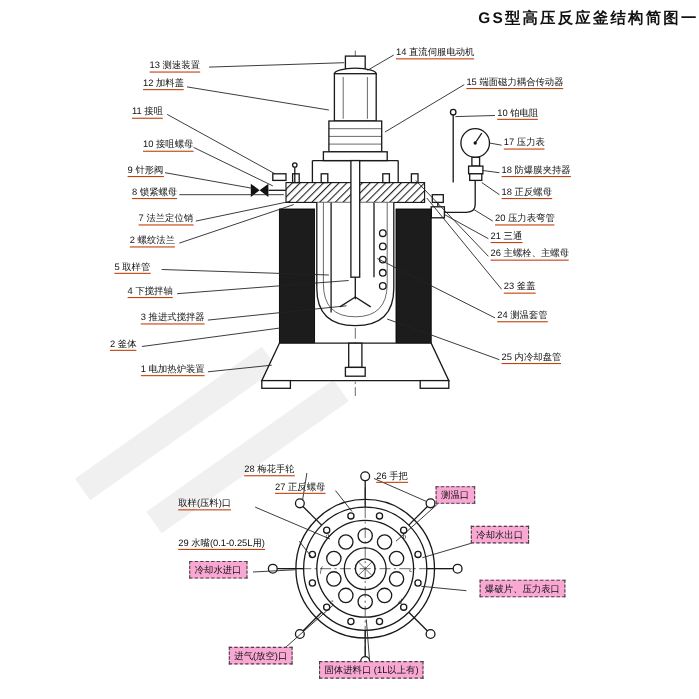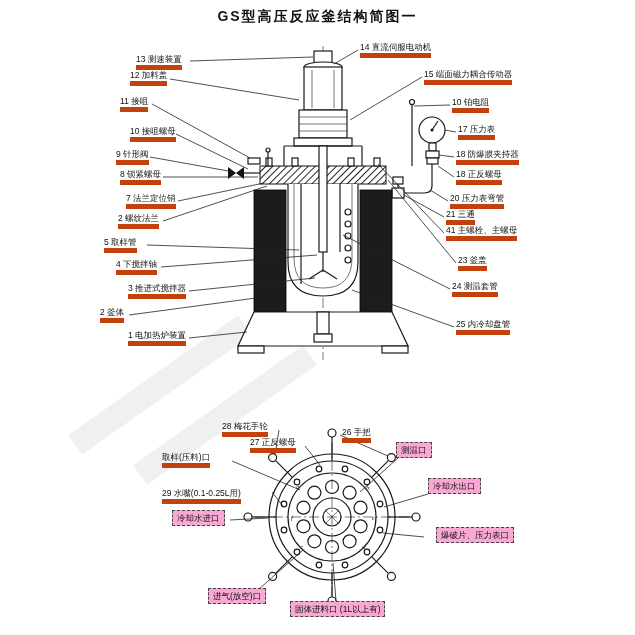--- a/index.html
+++ b/index.html
@@ -1,22 +1,22 @@
 <!DOCTYPE html>
 <html><head>
 <meta charset="utf-8">
 <style>
   html,body{margin:0;padding:0;background:#fff;}
   .page{position:relative;width:635px;height:635px;background:#fff;overflow:hidden;
         font-family:"Liberation Sans",sans-serif;color:#111;}
-  .title{position:absolute;left:0;top:8px;width:100%;text-align:center;
+  .title{position:absolute;left:0;top:8px;width:100%;text-align:right;
          font-size:14px;font-weight:bold;letter-spacing:2px;}
   svg{position:absolute;left:0;top:0;}
   .lbl{position:absolute;font-size:8.5px;line-height:10px;white-space:nowrap;
-       border-bottom:5px solid #c2410c;padding-bottom:1px;color:#111;}
+       border-bottom:1px solid #c2410c;padding-bottom:1px;color:#111;}
   .lbl.box{border:1px dashed #444;padding:2px 4px;background:#f9a8d4;}
   .ln{fill:none;stroke:#1a1a1a;stroke-width:1.2;}
   .lnw{fill:#fff;stroke:#1a1a1a;stroke-width:1.2;}
   .thin{fill:none;stroke:#1a1a1a;stroke-width:0.6;}
   .dark{fill:#1c1c1c;stroke:#000;stroke-width:0.8;}
   .cl{fill:none;stroke:#555;stroke-width:0.8;stroke-dasharray:10 3 2 3;}
   .ld{fill:none;stroke:#222;stroke-width:0.8;}
   .wm{stroke:#e6e6e6;stroke-width:24;opacity:0.6;fill:none;}
   text.pl{font:italic 7px "Liberation Serif",serif;fill:#222;}
 </style>
@@ -237,21 +237,21 @@
   <div class="lbl" style="left:128px;top:330px">1 电加热炉装置</div>
 
   <div class="lbl" style="left:360px;top:42px">14 直流伺服电动机</div>
   <div class="lbl" style="left:424px;top:69px">15 端面磁力耦合传动器</div>
   <div class="lbl" style="left:452px;top:97px">10 铂电阻</div>
   <div class="lbl" style="left:458px;top:124px">17 压力表</div>
   <div class="lbl" style="left:456px;top:149px">18 防爆膜夹持器</div>
   <div class="lbl" style="left:456px;top:169px">18 正反螺母</div>
   <div class="lbl" style="left:450px;top:193px">20 压力表弯管</div>
   <div class="lbl" style="left:446px;top:209px">21 三通</div>
-  <div class="lbl" style="left:446px;top:225px">41 主螺栓、主螺母</div>
+  <div class="lbl" style="left:446px;top:225px">26 主螺栓、主螺母</div>
   <div class="lbl" style="left:458px;top:255px">23 釜盖</div>
   <div class="lbl" style="left:452px;top:281px">24 测温套管</div>
   <div class="lbl" style="left:456px;top:319px">25 内冷却盘管</div>
 
   <div class="lbl" style="left:222px;top:421px">28 梅花手轮</div>
   <div class="lbl" style="left:250px;top:437px">27 正反螺母</div>
   <div class="lbl" style="left:342px;top:427px">26 手把</div>
   <div class="lbl box" style="left:396px;top:442px">测温口</div>
   <div class="lbl" style="left:162px;top:452px">取样(压料)口</div>
   <div class="lbl" style="left:162px;top:488px">29 水嘴(0.1-0.25L用)</div>

